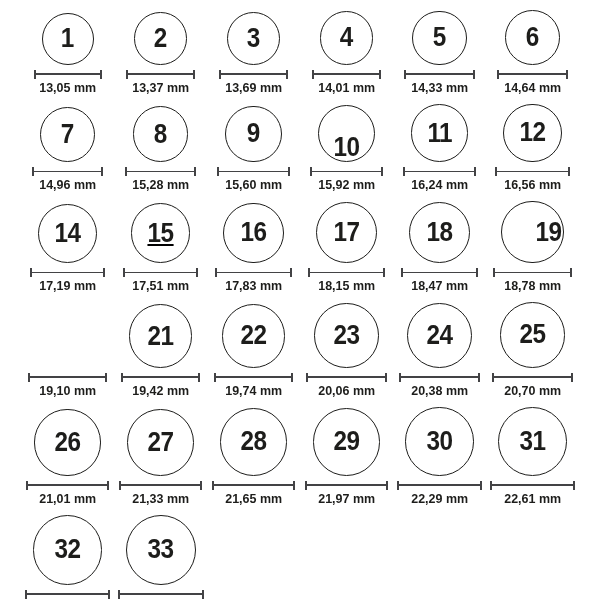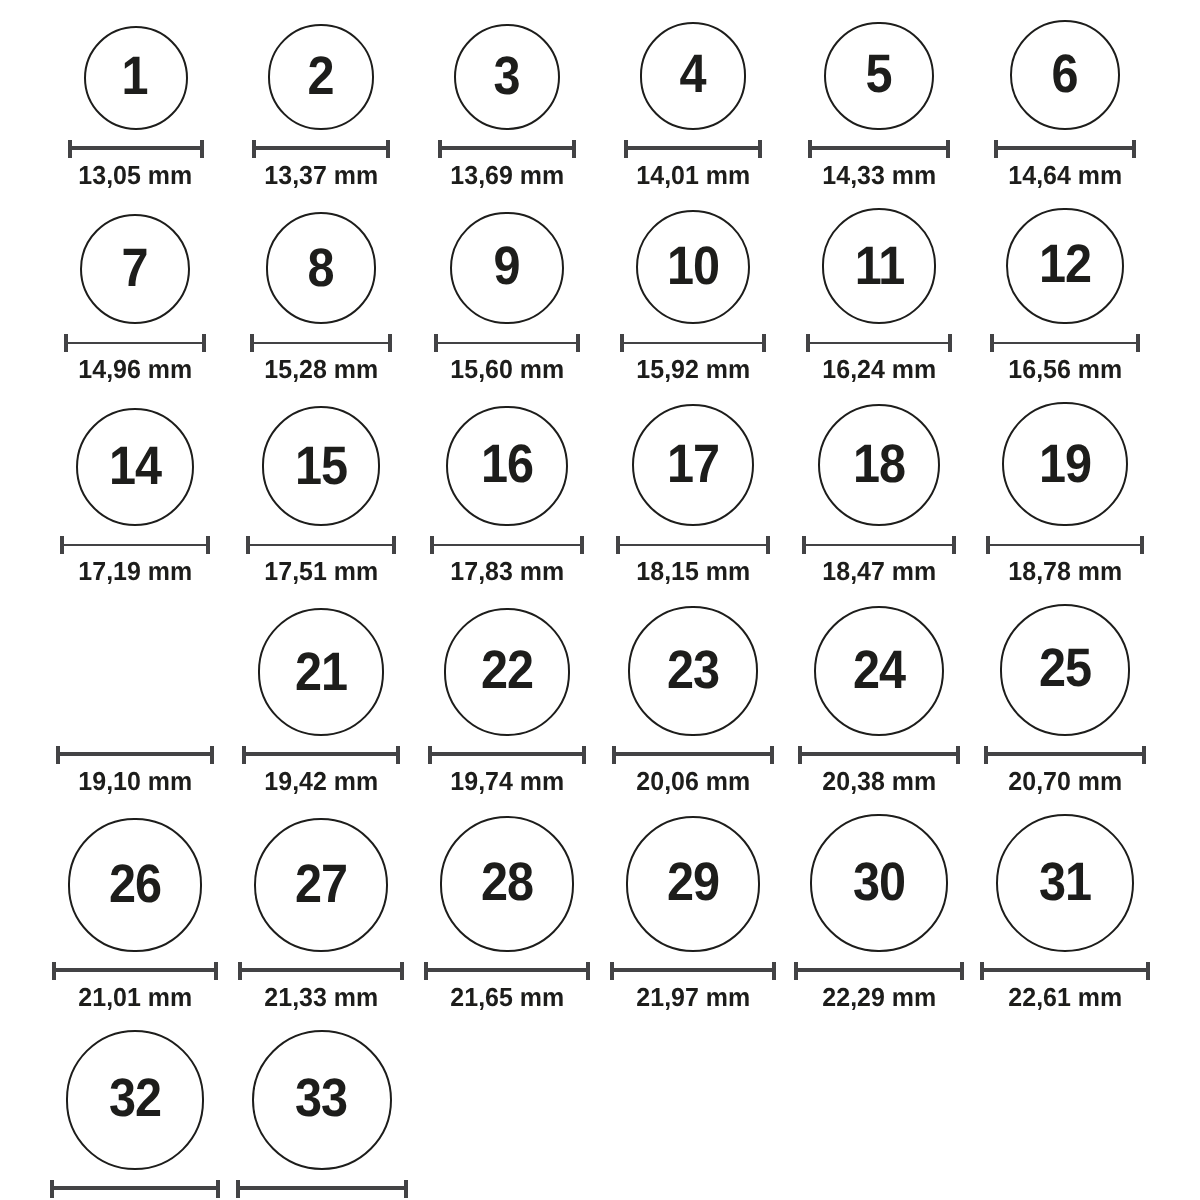--- a/index.html
+++ b/index.html
@@ -148,21 +148,21 @@
 
   <div class="cell">
     <div class="circle" style="width: 56.5px; height: 56.5px;">
       <span class="num">9</span>
     </div>
     <div class="measure" style="width: 68.5px;"></div>
     <div class="label">15,60 mm</div>
   </div>
 
   <div class="cell">
-    <div class="circle" style="width: 57.0625px; height: 57.0625px;">
+    <div class="circle" style="width: 57.0625px; height: 57.0625px; align-items: flex-end;">
       <span class="num">10</span>
     </div>
     <div class="measure" style="width: 69.0625px;"></div>
     <div class="label">15,92 mm</div>
   </div>
 
   <div class="cell">
     <div class="circle" style="width: 57.625px; height: 57.625px;">
       <span class="num">11</span>
     </div>
@@ -181,21 +181,21 @@
 
   <div class="cell">
     <div class="circle" style="width: 59.3125px; height: 59.3125px;">
       <span class="num">14</span>
     </div>
     <div class="measure" style="width: 71.3125px;"></div>
     <div class="label">17,19 mm</div>
   </div>
 
   <div class="cell">
-    <div class="circle" style="width: 59.875px; height: 59.875px;">
+    <div class="circle" style="width: 59.875px; height: 59.875px; text-decoration: underline;">
       <span class="num">15</span>
     </div>
     <div class="measure" style="width: 71.875px;"></div>
     <div class="label">17,51 mm</div>
   </div>
 
   <div class="cell">
     <div class="circle" style="width: 60.4375px; height: 60.4375px;">
       <span class="num">16</span>
     </div>
@@ -213,21 +213,21 @@
 
   <div class="cell">
     <div class="circle" style="width: 61.5625px; height: 61.5625px;">
       <span class="num">18</span>
     </div>
     <div class="measure" style="width: 73.5625px;"></div>
     <div class="label">18,47 mm</div>
   </div>
 
   <div class="cell">
-    <div class="circle" style="width: 62.125px; height: 62.125px;">
+    <div class="circle" style="width: 62.125px; height: 62.125px; justify-content: flex-end;">
       <span class="num">19</span>
     </div>
     <div class="measure" style="width: 74.125px;"></div>
     <div class="label">18,78 mm</div>
   </div>
 
   <div class="cell">
     <div class="measure" style="width: 74.6875px;"></div>
     <div class="label">19,10 mm</div>
   </div>

